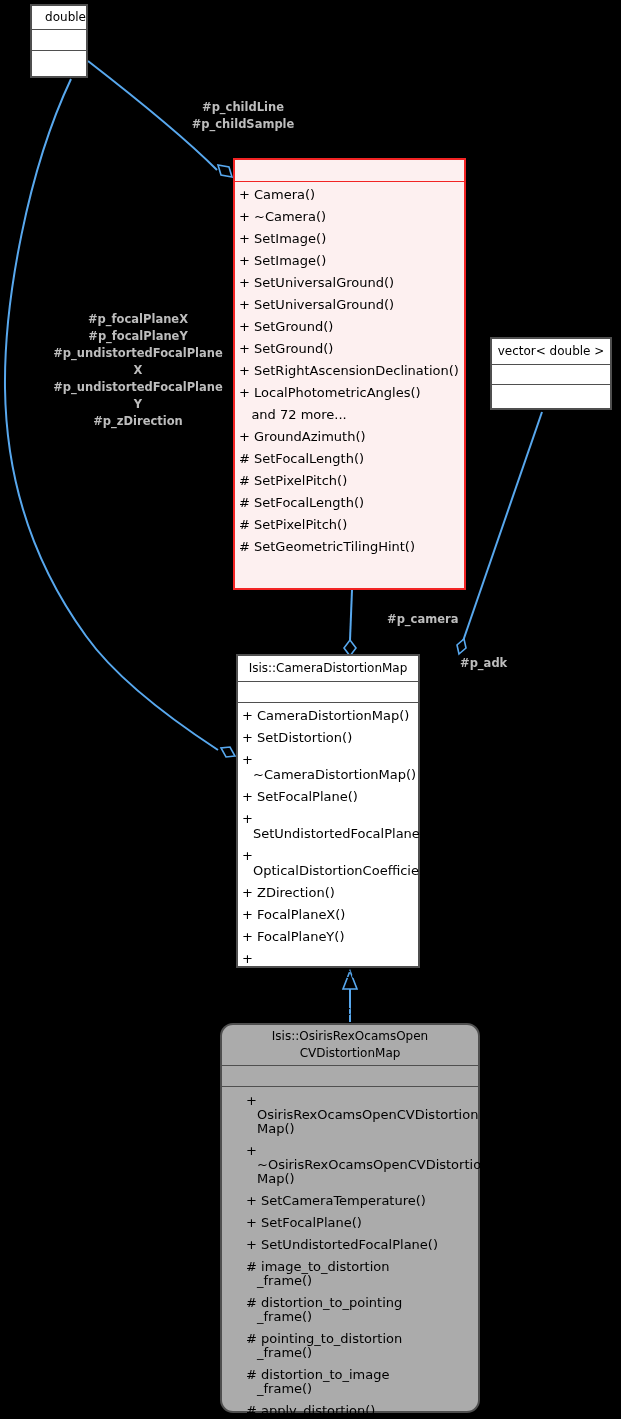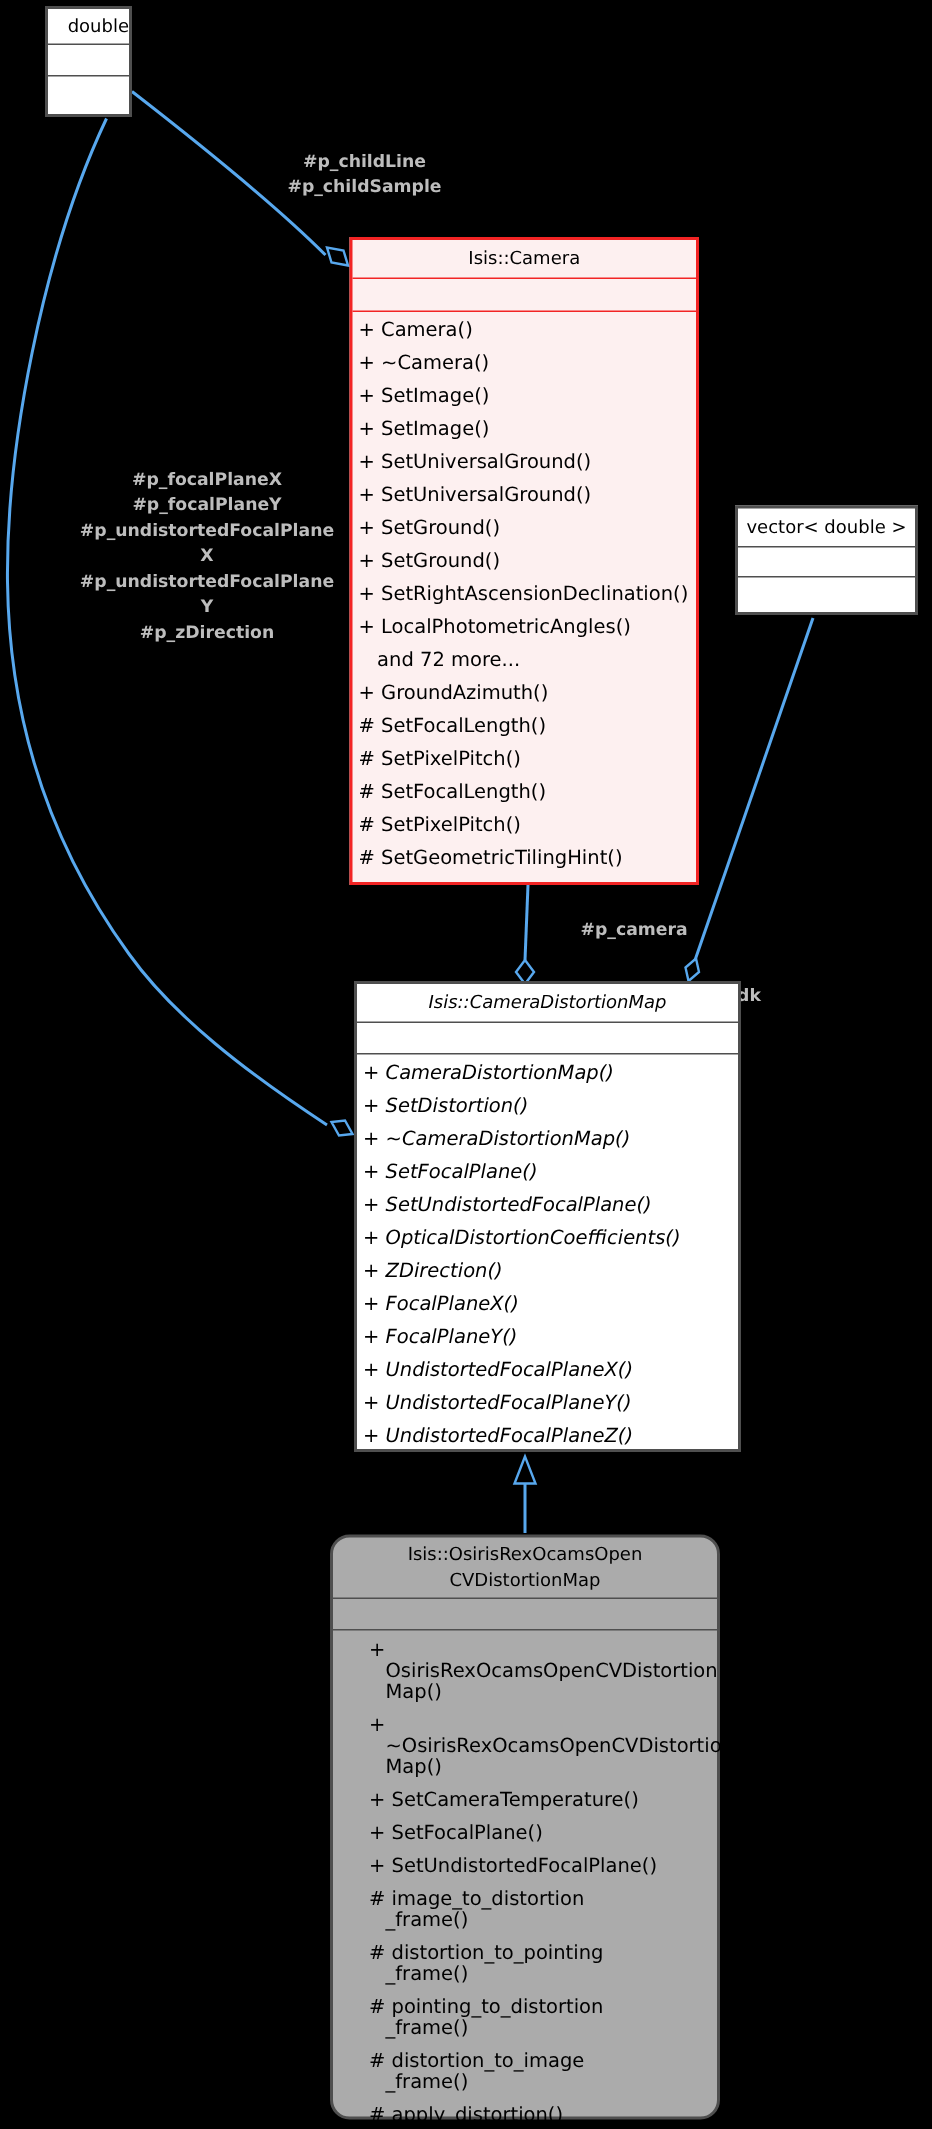--- a/index.html
+++ b/index.html
@@ -39,21 +39,21 @@
 
   
   #box-camera{
     left:233px;top:158px;width:233px;height:432px;
     background:var(--highlight_fill,#fdf0f0);border-color:var(--highlight_border,#f22424);
   }
   #box-camera .title{height:25px;line-height:25px;border-color:var(--highlight_border,#f22424);}
   #box-camera .empty{height:21px;border-color:var(--highlight_border,#f22424);}
 
   
-  #box-cdm{left:236px;top:654px;width:258px;height:314px;font-style:italic;}
+  #box-cdm{left:236px;top:654px;width:184px;height:314px;}
   #box-cdm .title{height:25px;line-height:25px;}
   #box-cdm .empty{height:20px;}
 
   
   #box-osiris{left:220px;top:1023px;width:260px;height:390px;background:var(--selected_fill,#ababab);border-radius:13px;}
   #box-osiris .title{height:37px;line-height:17px;padding-top:3px;}
   #box-osiris .empty{height:20px;}
   #box-osiris .members{padding-top:7px;padding-left:24px;}
   #box-osiris .member{line-height:14px;margin-bottom:8px;}
 
@@ -105,21 +105,20 @@
   <div class="empty2"></div>
 </div>
 
 <div class="uml-box" id="box-vector">
   <div class="title">vector&lt; double &gt;</div>
   <div class="empty"></div>
   <div class="empty2"></div>
 </div>
 
 <div class="uml-box" id="box-camera">
-  <div class="title">Isis::Camera</div>
   <div class="empty"></div>
   <div class="members">
       <div class="member">+ Camera()</div>
       <div class="member">+ ~Camera()</div>
       <div class="member">+ SetImage()</div>
       <div class="member">+ SetImage()</div>
       <div class="member">+ SetUniversalGround()</div>
       <div class="member">+ SetUniversalGround()</div>
       <div class="member">+ SetGround()</div>
       <div class="member">+ SetGround()</div>

